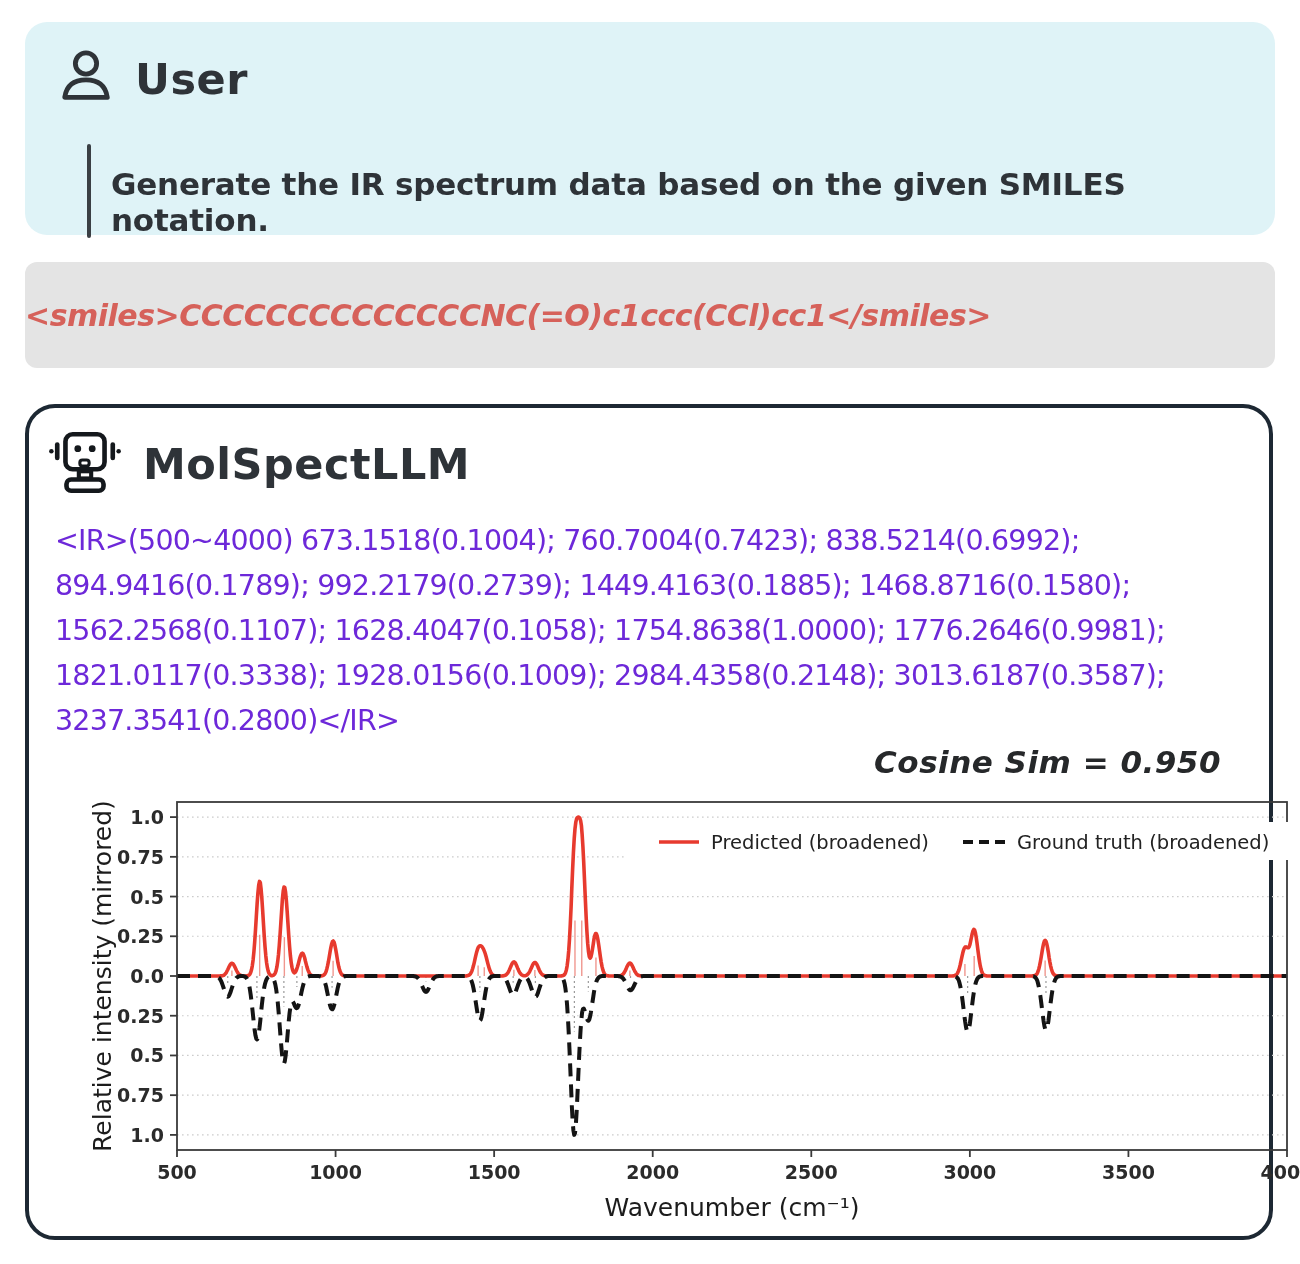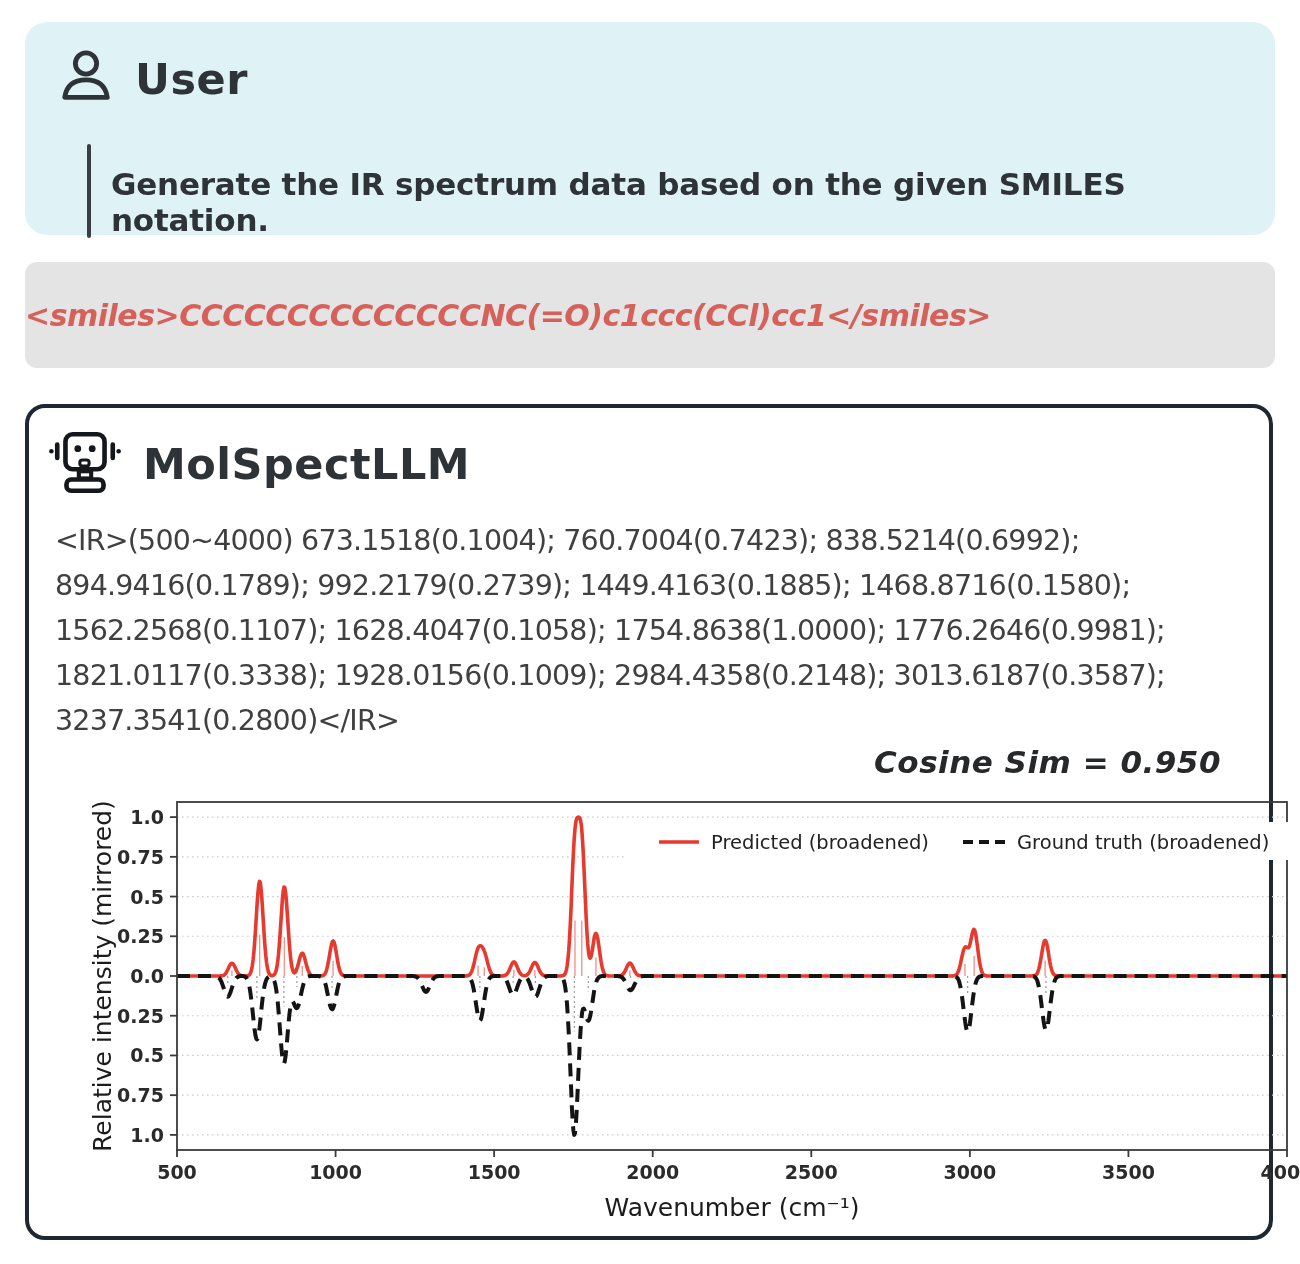--- a/index.html
+++ b/index.html
@@ -13,24 +13,24 @@
   .bubble-title{font-size:43px;font-weight:800;letter-spacing:0.5px;color:#2e3338;}
   .user-msg-row{position:absolute;left:62px;top:122px;display:flex;align-items:flex-end;gap:20px;}
   .msg-bar{width:4px;height:94px;background:#3a3f44;border-radius:2px;}
   .msg-text{font-size:31px;font-weight:600;color:#2e3338;letter-spacing:-0.2px;}
 
   .smiles-card{left:25px;top:262px;width:1250px;height:106px;background:#e4e4e4;border-radius:12px;
     display:flex;align-items:center;}
   .smiles-text{color:#d6615a;font-style:italic;font-weight:700;font-size:30px;letter-spacing:-0.5px;}
 
   .model-card{left:25px;top:404px;width:1248px;height:836px;background:#ffffff;
-    border:4.5px solid #1d2833;border-radius:20px;}
+    border:4.5px solid #1d2833;border-radius:30px;}
   .model-header{position:absolute;left:20px;top:18px;display:flex;align-items:center;gap:22px;}
   .ir-text{position:absolute;left:26px;top:110px;width:1204px;font-size:28.5px;line-height:45px;
-    color:#404040;letter-spacing:-0.8px;font-weight:500;word-break:break-word;}
+    color:#6d28d9;letter-spacing:-0.8px;font-weight:500;word-break:break-word;}
   .cosine{position:absolute;right:48px;top:336px;font-size:31px;font-weight:800;font-style:italic;
     color:#26282a;letter-spacing:0.5px;}
   .chart-wrap{position:absolute;left:10px;top:380px;width:1222px;height:448px;margin-left:48px;}
   svg text{font-family:"DejaVu Sans",sans-serif;}
 </style>
 </head>
 <body>
 
 <div class="card user-card">
   <div class="bubble-header">

